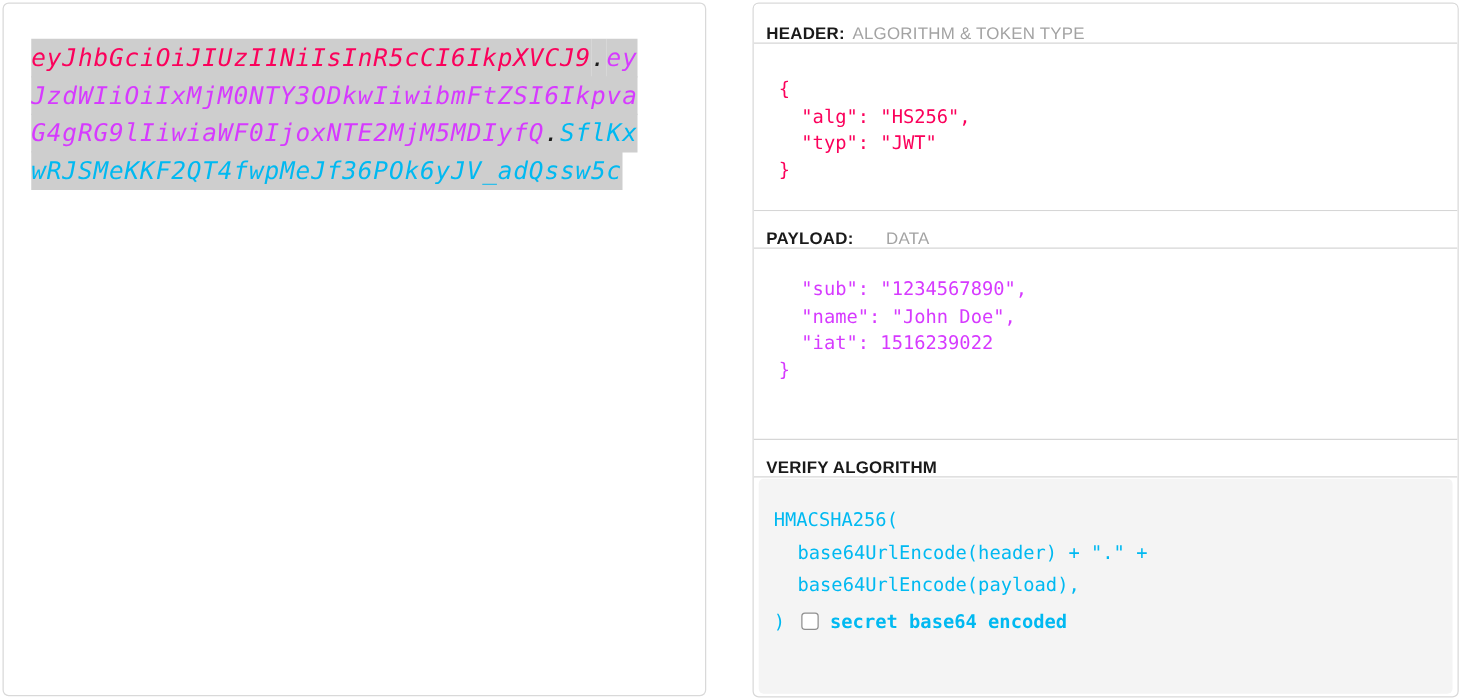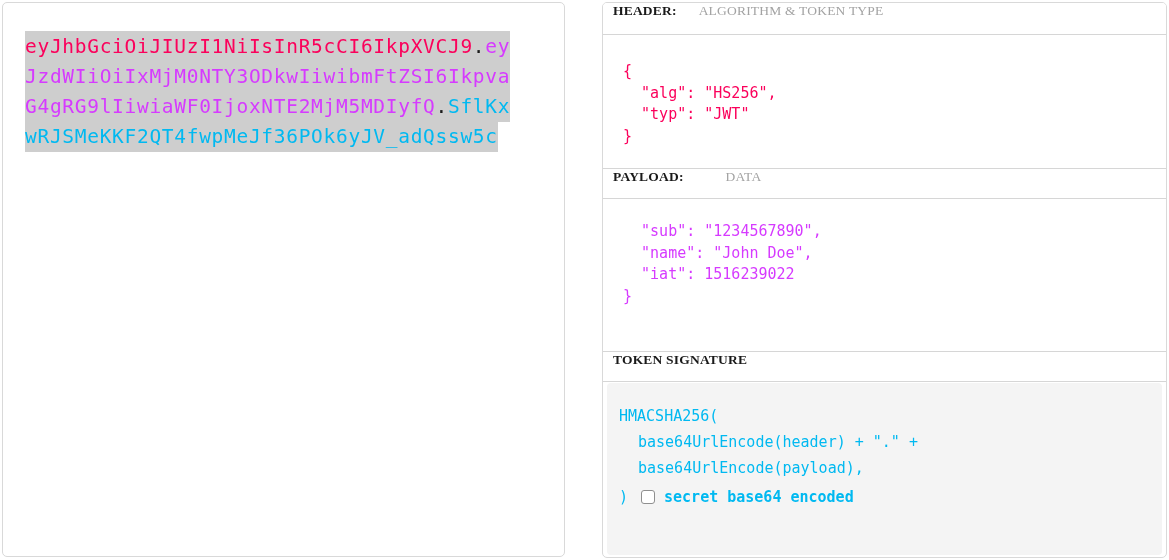--- a/index.html
+++ b/index.html
@@ -10,41 +10,41 @@
   .token-panel {
     position: absolute; left: 2px; top: 2px; width: 563px; height: 555px;
     background: #fff; border: 1px solid #d9d9d9; border-radius: 5px;
   }
   .token-editor {
     position: absolute; left: 22px; top: 29px; width: 492px;
     font-family: "DejaVu Sans Mono", "Liberation Mono", monospace;
     font-size: 19.5px; letter-spacing: 0.7px; line-height: 30px;
     word-break: break-all; white-space: normal; cursor: text;
   }
-  .token-editor span { background: var(--selection_bg, #cecece); padding: 4px 0; }
+  .token-editor span { background: var(--selection_bg, #cecece); padding: 4px 0; font-style: italic; }
   .seg-header   { color: var(--header,    #fb015b); }
   .seg-dot      { color: #1b1b1b; }
   .seg-payload  { color: var(--payload,   #d63aff); }
   .seg-signature{ color: var(--signature, #00b9f1); }
 
   
   .decoded-panel {
     position: absolute; left: 602px; top: 2px; width: 565px; height: 556px;
     background: #fff; border: 1px solid #d9d9d9; border-radius: 5px;
     display: flex; flex-direction: column; overflow: hidden;
   }
   .sec-bar {
-    flex: none; padding-left: 10px; display: flex; align-items: flex-start;
-    border-bottom: 1px solid #d6d6d6; background: #fff; font-family: Liberation Serif, serif;
+    flex: none; padding-left: 10px; display: flex; align-items: flex-end;
+    border-bottom: 1px solid #d6d6d6; background: #fff;
   }
   .bar-1 { height: 32px; }
   .bar-2 { height: 30px; gap: 20px; }
   .bar-3 { height: 30px; }
   .sec-label   { font-size: 13.5px; font-weight: bold; color: #1a1a1a; letter-spacing: .2px; }
-  .sec-sublabel{ font-size: 13.5px; color: #a3a3a3; margin-left: 22px; letter-spacing: .2px; }
+  .sec-sublabel{ font-size: 13.5px; color: #a3a3a3; margin-left: 6px; letter-spacing: .2px; }
 
   .code-pre {
     font-family: "DejaVu Sans Mono", "Liberation Mono", monospace;
     font-size: 15px; line-height: 21.5px; white-space: pre; cursor: text;
   }
   .code-header  { flex: none; height: 134px; padding: 26px 0 0 20px; color: var(--header, #fb015b);
                   border-bottom: 1px solid #d6d6d6; overflow: hidden; }
   .code-payload { flex: none; height: 153px; padding: 22px 0 0 20px; color: var(--payload, #d63aff);
                   border-bottom: 1px solid #d6d6d6; overflow: hidden; }
 
@@ -95,21 +95,21 @@
     <span class="sec-label">PAYLOAD:</span>
     <span class="sec-sublabel">DATA</span>
   </div>
 
   <div class="code-pre code-payload">  "sub": "1234567890",
   "name": "John Doe",
   "iat": 1516239022
 }</div>
 
   <div class="sec-bar bar-3">
-    <span class="sec-label">TOKEN SIGNATURE</span>
+    <span class="sec-label">VERIFY ALGORITHM</span>
   </div>
 
   <div class="sig-area">
     <div class="sig-box">
       <div>HMACSHA256(</div>
       <div class="sig-indent">base64UrlEncode(header) + "." +</div>
       <div class="sig-indent">base64UrlEncode(payload),</div>
       <div class="sig-last-row">
         <span class="sig-paren">)</span>
         <input type="checkbox" class="b64-checkbox" style="">

